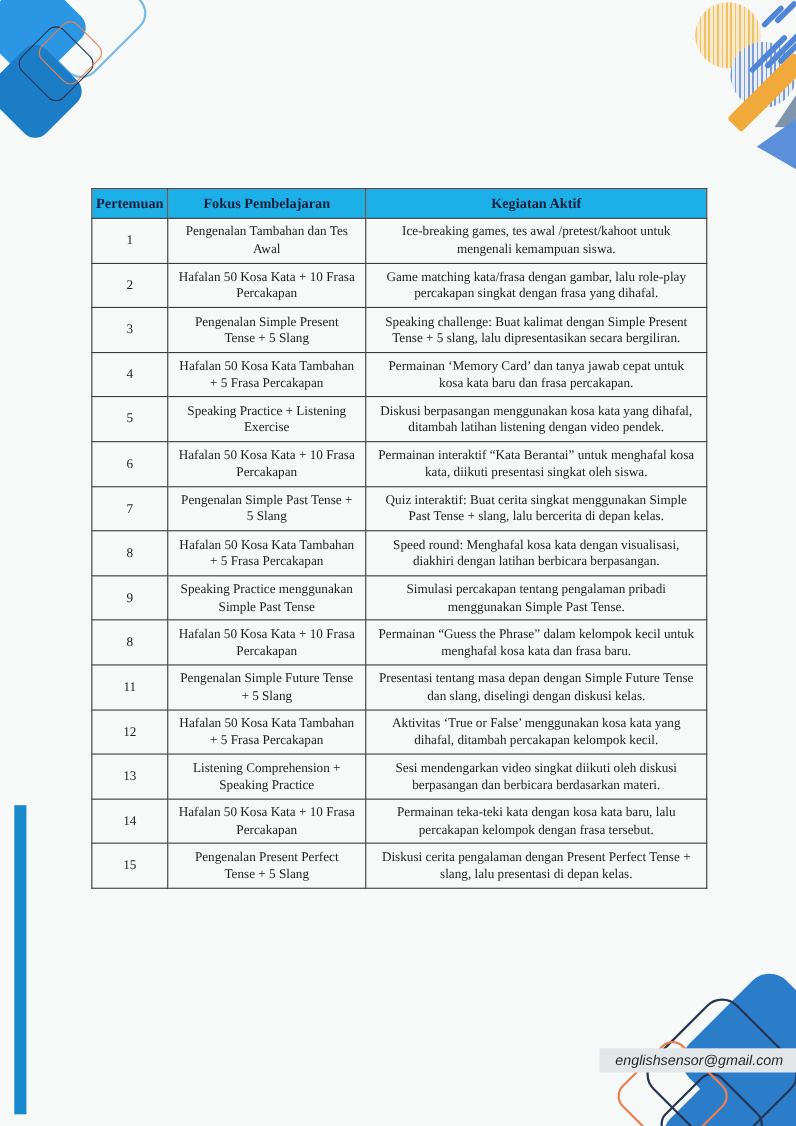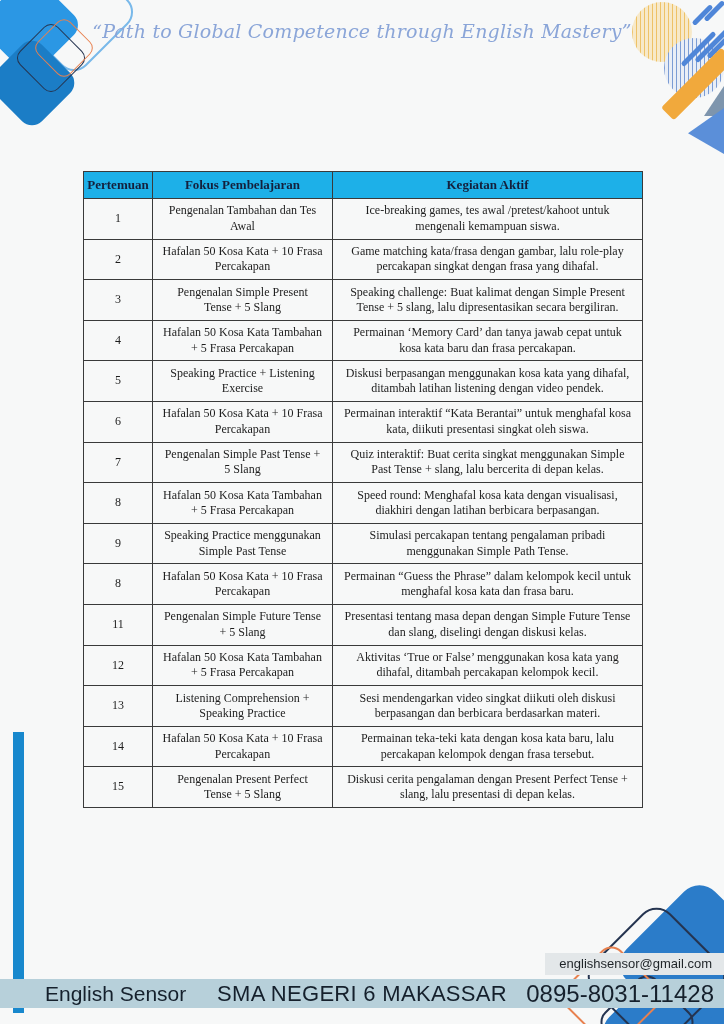--- a/index.html
+++ b/index.html
@@ -59,21 +59,21 @@
     vertical-align:middle;overflow:hidden;}
   table.schedule th{background:var(--table-header-bg);color:var(--table-header-text);
     font-size:13px;font-weight:bold;height:24px;padding:1px 2px;}
   table.schedule td{font-size:12px;line-height:1.28;color:var(--body-text);padding:2px 9px;}
   table.schedule tr.body-row{height:40.6px;}
 
   
   .left-bar{position:absolute;left:13px;top:732px;width:11px;height:281px;background:var(--left-bar);z-index:1;}
   .email-badge{position:absolute;right:0;top:953px;height:22px;line-height:22px;
     background:var(--email-badge-bg);padding:0 12px 0 14px;font-family:"Liberation Sans",sans-serif;
-    font-size:13px;color:#1f2428;z-index:4;}
+    font-size:13px;color:#1f2428;z-index:4;font-style:italic;}
   .footer-band{position:absolute;left:0;top:979px;width:724px;height:29px;
     background:var(--footer-band-bg);z-index:3;font-family:"Liberation Sans",sans-serif;color:var(--footer-text);}
   .footer-brand{position:absolute;left:45px;top:0;line-height:29px;font-size:21px;}
   .footer-school{position:absolute;left:50%;transform:translateX(-50%);top:0;line-height:29px;
     font-size:22px;letter-spacing:0.3px;white-space:nowrap;}
   .footer-phone{position:absolute;right:10px;top:0;line-height:29px;font-size:24px;white-space:nowrap;}
 </style>
 </head>
 <body>
 
@@ -89,21 +89,20 @@
   <div class="circ tr-c2"></div>
   <div class="stripe st1"></div>
   <div class="stripe st2"></div>
   <div class="stripe st3"></div>
   <div class="stripe st4"></div>
   <div class="stripe st5"></div>
   <div class="or-bar"></div>
   <div class="tri2"></div>
   <div class="tri1"></div>
 
-  <div class="tagline">“Path to Global Competence through English Mastery”</div>
 
   <table class="schedule">
     <colgroup>
         <col style="width:69px">
         <col style="width:180px">
         <col style="width:310px">
       </colgroup>
     <thead>
       <tr>
         <th>Pertemuan</th>
@@ -156,21 +155,21 @@
 
     <tr class="body-row">
       <td class="c-no">8</td>
       <td class="c-fokus">Hafalan 50 Kosa Kata Tambahan + 5 Frasa Percakapan</td>
       <td class="c-keg">Speed round: Menghafal kosa kata dengan visualisasi, diakhiri dengan latihan berbicara berpasangan.</td>
     </tr>
 
     <tr class="body-row">
       <td class="c-no">9</td>
       <td class="c-fokus">Speaking Practice menggunakan Simple Past Tense</td>
-      <td class="c-keg">Simulasi percakapan tentang pengalaman pribadi menggunakan Simple Path Tense.</td>
+      <td class="c-keg">Simulasi percakapan tentang pengalaman pribadi menggunakan Simple Past Tense.</td>
     </tr>
 
     <tr class="body-row">
       <td class="c-no">8</td>
       <td class="c-fokus">Hafalan 50 Kosa Kata + 10 Frasa Percakapan</td>
       <td class="c-keg">Permainan “Guess the Phrase” dalam kelompok kecil untuk menghafal kosa kata dan frasa baru.</td>
     </tr>
 
     <tr class="body-row">
       <td class="c-no">11</td>
@@ -205,19 +204,14 @@
   </table>
 
   <div class="rd br-d1"></div>
   <div class="rd br-d2"></div>
   <div class="rd br-o1"></div>
   <div class="rd br-o2"></div>
   <div class="rd br-o3"></div>
 
   <div class="left-bar"></div>
   <div class="email-badge">englishsensor@gmail.com</div>
-  <div class="footer-band">
-    <div class="footer-brand">English Sensor</div>
-    <div class="footer-school">SMA NEGERI 6 MAKASSAR</div>
-    <div class="footer-phone">0895-8031-11428</div>
-  </div>
 
 </div>
 
 </body></html>

